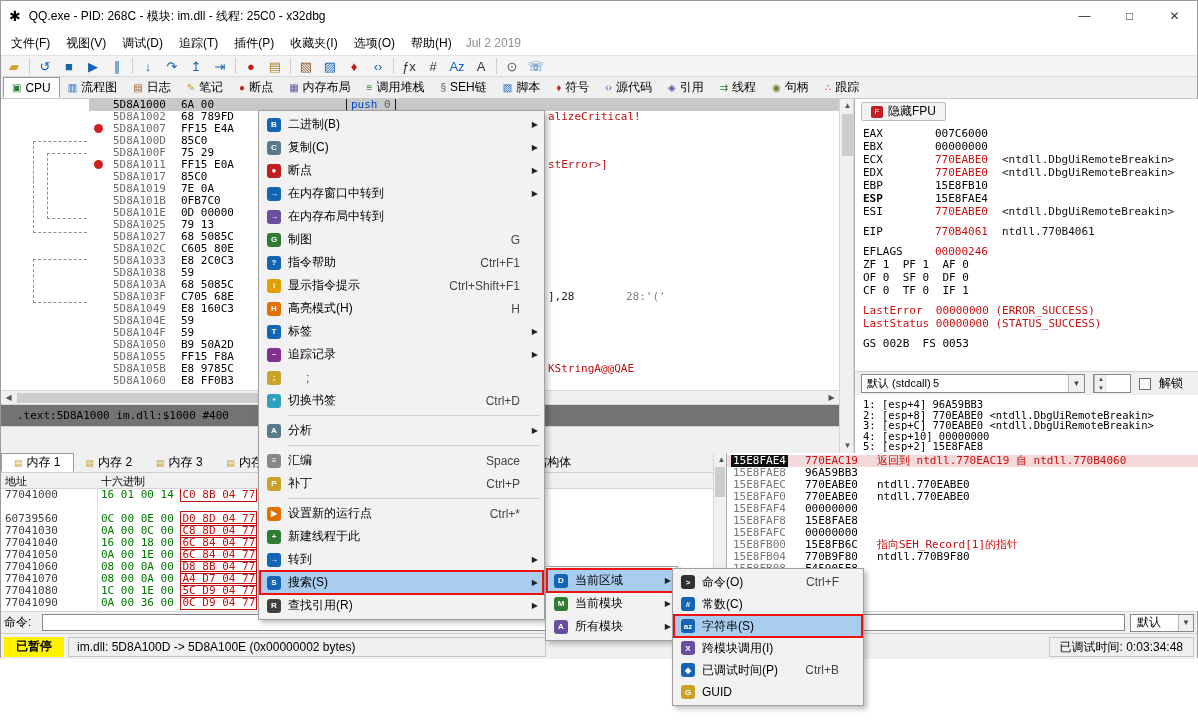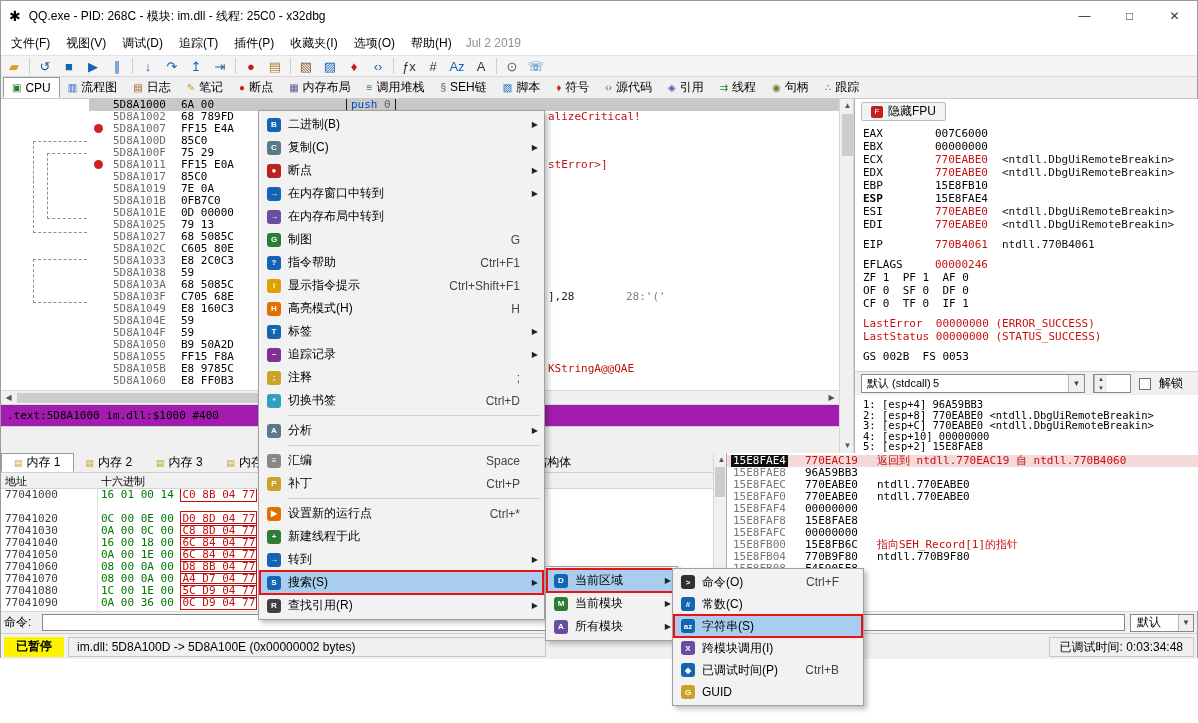--- a/index.html
+++ b/index.html
@@ -37,21 +37,21 @@
   .sel .daddr{color:#000}
   .dbytes{position:absolute;left:180px;color:#000}
   .bpdot{position:absolute;left:93px;top:1px;width:9px;height:9px;border-radius:50%;background:#d02020}
   .ibox{position:absolute;left:345px;top:-1px;border:1px solid #1a1a1a;padding:0 4px;height:13px}
   .dfrag{position:absolute;left:547px}
   .dfrag2{position:absolute;left:625px}
   .jl{position:absolute;border-left:1px dashed #909090;border-top:1px dashed #909090;border-bottom:1px dashed #909090}
   .hscroll{position:absolute;left:0;top:292px;width:838px;height:14px;background:#f0f0f0;border-bottom:1px solid #d9d9d9}
   .hthumb{position:absolute;left:16px;top:2px;width:370px;height:10px;background:#cdcdcd}
   .harrow{position:absolute;top:0;width:15px;height:13px;text-align:center;font-size:8px;color:#555;line-height:13px}
-  .infobar{position:absolute;left:0;top:306px;width:838px;height:22px;background:#a21caf;border-bottom:1px solid #d0d0d0;font-family:"DejaVu Sans Mono",monospace;font-size:11px;line-height:22px;padding-left:6px}
+  .infobar{position:absolute;left:0;top:306px;width:838px;height:22px;background:#737373;border-bottom:1px solid #d0d0d0;font-family:"DejaVu Sans Mono",monospace;font-size:11px;line-height:22px;padding-left:16px}
   .vscroll{position:absolute;left:838px;top:0;width:15px;height:354px;background:#f0f0f0;border-left:1px solid #d5d5d5;border-right:1px solid #d5d5d5}
   .vthumb{position:absolute;left:2px;top:15px;width:11px;height:42px;background:#cdcdcd}
   .varrow{position:absolute;left:0;width:15px;height:14px;text-align:center;font-size:8px;color:#555;line-height:14px}
   
   .registers{position:absolute;left:853px;top:0;width:345px;height:354px;background:#fff;border-left:1px solid #b0b0b0}
   .fpubtn{position:absolute;left:6px;top:3px;height:19px;display:flex;align-items:center;gap:5px;padding:0 9px;border:1px solid #b8b8b8;background:#f3f3f3;border-radius:2px}
   .fpuchip{width:12px;height:12px;background:#c02020;border-radius:2px;color:#fff;font-size:8px;display:flex;align-items:center;justify-content:center}
   .reglines{position:absolute;left:8px;top:28px;right:4px;font-family:"DejaVu Sans Mono",monospace;font-size:11px}
   .rline{height:13px;line-height:13px;white-space:pre}
   .rspacer{height:7px}
@@ -294,21 +294,20 @@
         <span>隐藏FPU</span>
       </div>
       <div class="reglines" id="reglines">
           <div class="rline"><span class="rlab">EAX</span><span>007C6000</span></div>
           <div class="rline"><span class="rlab">EBX</span><span>00000000</span></div>
           <div class="rline"><span class="rlab">ECX</span><span class="redtxt">770EABE0</span><span class="rex">&lt;ntdll.DbgUiRemoteBreakin&gt;</span></div>
           <div class="rline"><span class="rlab">EDX</span><span class="redtxt">770EABE0</span><span class="rex">&lt;ntdll.DbgUiRemoteBreakin&gt;</span></div>
           <div class="rline"><span class="rlab">EBP</span><span>15E8FB10</span></div>
           <div class="rline"><span class="rlab rbold">ESP</span><span>15E8FAE4</span></div>
           <div class="rline"><span class="rlab">ESI</span><span class="redtxt">770EABE0</span><span class="rex">&lt;ntdll.DbgUiRemoteBreakin&gt;</span></div>
-          <div class="rline"><span class="rlab">EDI</span><span class="redtxt">770EABE0</span><span class="rex">&lt;ntdll.DbgUiRemoteBreakin&gt;</span></div>
           <div class="rspacer"></div>
           <div class="rline"><span class="rlab">EIP</span><span class="redtxt">770B4061</span><span class="rex">ntdll.770B4061</span></div>
           <div class="rspacer"></div>
           <div class="rline"><span class="rlab">EFLAGS</span><span class="redtxt">00000246</span></div>
           <div class="rline"><span>ZF 1  PF 1  AF 0</span></div>
           <div class="rline"><span>OF 0  SF 0  DF 0</span></div>
           <div class="rline"><span>CF 0  TF 0  IF 1</span></div>
           <div class="rspacer"></div>
           <div class="rline"><span class="redtxt">LastError  00000000 (ERROR_SUCCESS)</span></div>
           <div class="rline"><span class="redtxt">LastStatus 00000000 (STATUS_SUCCESS)</span></div>
@@ -376,21 +375,21 @@
             <span>结构体</span>
           </div>
         </div>
       <div class="dumphead">
         <span class="dh-addr">地址</span>
         <span class="dh-hex">十六进制</span>
       </div>
       <div class="dumprows" id="dumprows">
         <div class="dumpcolsep"></div>
       <div class="mrow" style="top: 0px;"><span class="maddr">77041000</span><span class="mbytes"><span class="gbytes">16 01 00 14 </span><span class="pbytes">C0 8B 04 77</span><span class="gbytes"> 14</span></span></div>
-          <div class="mrow" style="top: 24px;"><span class="maddr">77041020</span><span class="mbytes"><span class="gbytes">0C 00 0E 00 </span><span class="pbytes">D0 8D 04 77</span><span class="gbytes"> 26</span></span></div>
+          <div class="mrow" style="top: 24px;"><span class="maddr">60739560</span><span class="mbytes"><span class="gbytes">0C 00 0E 00 </span><span class="pbytes">D0 8D 04 77</span><span class="gbytes"> 26</span></span></div>
           <div class="mrow" style="top: 36px;"><span class="maddr">77041030</span><span class="mbytes"><span class="gbytes">0A 00 0C 00 </span><span class="pbytes">C8 8D 04 77</span><span class="gbytes"> 18</span></span></div>
           <div class="mrow" style="top: 48px;"><span class="maddr">77041040</span><span class="mbytes"><span class="gbytes">16 00 18 00 </span><span class="pbytes">6C 84 04 77</span><span class="gbytes"> 2A</span></span></div>
           <div class="mrow" style="top: 60px;"><span class="maddr">77041050</span><span class="mbytes"><span class="gbytes">0A 00 1E 00 </span><span class="pbytes">6C 84 04 77</span><span class="gbytes"> 2A</span></span></div>
           <div class="mrow" style="top: 72px;"><span class="maddr">77041060</span><span class="mbytes"><span class="gbytes">08 00 0A 00 </span><span class="pbytes">D8 8B 04 77</span><span class="gbytes"> 18</span></span></div>
           <div class="mrow" style="top: 84px;"><span class="maddr">77041070</span><span class="mbytes"><span class="gbytes">08 00 0A 00 </span><span class="pbytes">A4 D7 04 77</span><span class="gbytes"> 18</span></span></div>
           <div class="mrow" style="top: 96px;"><span class="maddr">77041080</span><span class="mbytes"><span class="gbytes">1C 00 1E 00 </span><span class="pbytes">5C D9 04 77</span><span class="gbytes"> 18</span></span></div>
           <div class="mrow" style="top: 108px;"><span class="maddr">77041090</span><span class="mbytes"><span class="gbytes">0A 00 36 00 </span><span class="pbytes">0C D9 04 77</span><span class="gbytes"> 18</span></span></div>
         </div>
     </div>
     <div class="dvscroll">
@@ -491,21 +490,20 @@
       <span class="marr">▶</span>
     </div>
     <div class="mitem">
       <span class="chip" style="background: rgb(128, 48, 144);">~</span>
       <span class="mlbl">追踪记录</span>
       <span class="msc"></span>
       <span class="marr">▶</span>
     </div>
     <div class="mitem">
       <span class="chip" style="background: rgb(201, 162, 39);">;</span>
-      <span class="mlbl">注释</span>
       <span class="msc">;</span>
       <span class="marr"></span>
     </div>
     <div class="mitem">
       <span class="chip" style="background: rgb(48, 160, 192);">*</span>
       <span class="mlbl">切换书签</span>
       <span class="msc">Ctrl+D</span>
       <span class="marr"></span>
     </div>
     <div class="msep"></div>

